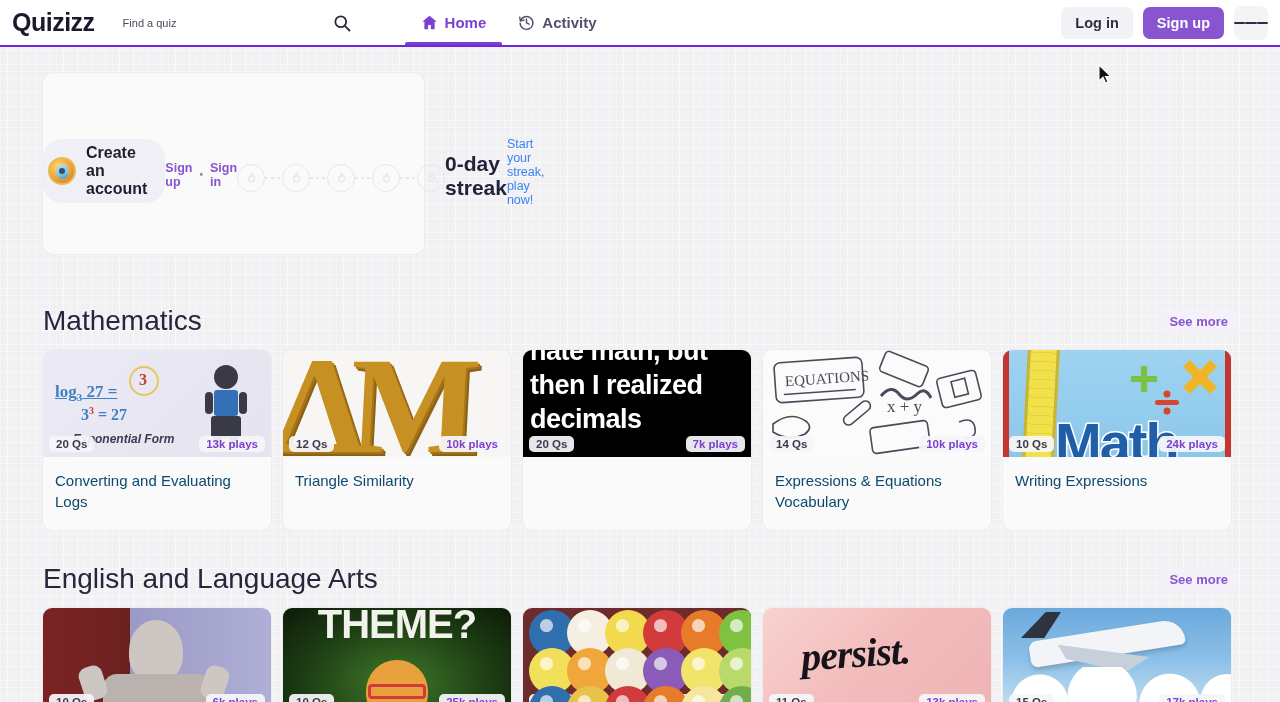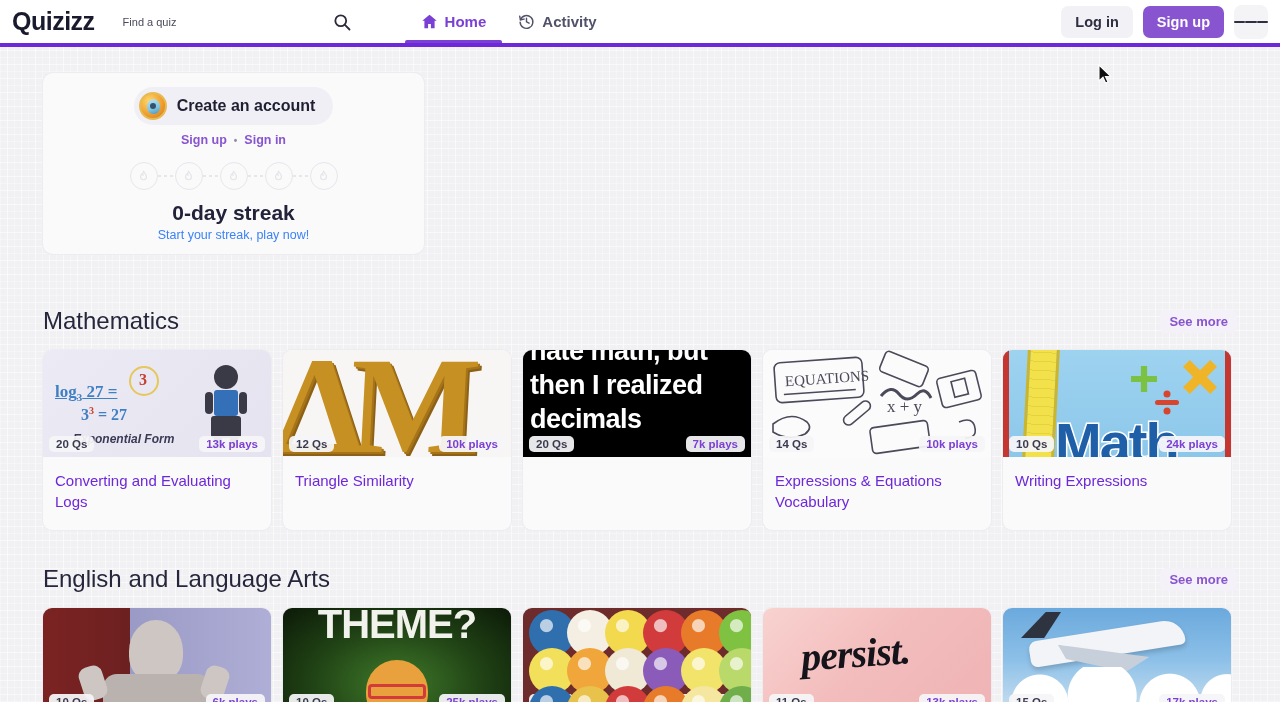--- a/index.html
+++ b/index.html
@@ -17,21 +17,21 @@
       repeating-linear-gradient(90deg, rgba(255,255,255,0.55) 0 1px, transparent 1px 7px),
       repeating-linear-gradient(0deg, rgba(200,200,212,0.20) 0 1px, transparent 1px 14px),
       repeating-linear-gradient(90deg, rgba(200,200,212,0.20) 0 1px, transparent 1px 14px);
   }
 
   
   .header {
     position: absolute; top: 0; left: 0;
     width: 1280px; height: 47px;
     background: #fff;
-    border-bottom: 4px solid #6d28d9;
+    border-bottom: 2px solid #6d28d9;
     display: flex; align-items: center;
     z-index: 30;
   }
   .logo {
     margin-left: 12px;
     font-size: 25px; font-weight: 700; letter-spacing: -0.5px;
     color: #1a1a2e;
   }
   .search-wrap {
     position: relative;
@@ -127,21 +127,21 @@
     border: none; border-radius: 9px;
     color: #fff; font-weight: 700; font-size: 15.5px;
     letter-spacing: 0.4px; cursor: pointer;
     font-family: "Liberation Sans", sans-serif;
   }
 
   .panel-account {
     width: 381px; height: 181px;
     background: #fafafb; border-radius: 10px;
     box-shadow: 0 0 0 1px #ececf1;
-    display: flex; flex-direction: column; align-items: center;
+    display: flex; flex-direction: row; align-items: center;
     padding-top: 14px;
   }
   .create-pill {
     display: flex; align-items: center; gap: 10px;
     background: #f1eff6;
     border-radius: 19px;
     padding: 5px 18px 5px 5px;
   }
   .avatar {
     width: 28px; height: 28px; border-radius: 50%;
@@ -186,21 +186,21 @@
   .streak-sub {
     margin-top: 3px; font-size: 12.5px; color: #3b82f6;
   }
 
   
   .section { position: absolute; left: 43px; width: 1194px; }
   .section-head {
     display: flex; align-items: center; justify-content: space-between;
     height: 30px;
   }
-  .section-title { font-size: 24px; color: #26263c; font-weight: 400; }
+  .section-title { font-size: 28px; color: #26263c; font-weight: 400; }
   .see-more {
     font-size: 13px; font-weight: 600; color: #8854d0;
     background: #f4f2f8; border-radius: 6px; padding: 4px 9px;
     cursor: pointer; text-decoration: none;
   }
   .cards { display: flex; gap: 12px; margin-top: 14px; }
   .card {
     width: 228px;
     background: #fafafb;
     border-radius: 9px;
@@ -219,21 +219,21 @@
     position: absolute; bottom: 5px;
     font-size: 11.5px; font-weight: 600;
     background: rgba(245,245,248,0.94);
     border-radius: 5px; padding: 2px 7px;
     white-space: nowrap;
   }
   .badge-qs { left: 6px; color: #3a3a4f; }
   .badge-plays { right: 6px; color: #7b3fd4; }
   .card-title {
     padding: 14px 12px 18px 12px;
-    font-size: 15px; line-height: 1.38; color: #6d28d9;
+    font-size: 15px; line-height: 1.38; color: #0c4a6e;
     min-height: 72px;
   }
 
   
   .th-logs { background: linear-gradient(135deg,#eceaf4 0%,#e5e3ef 100%); }
   .th-logs .l1 { position:absolute; left:12px; top:32px; font-size:17px; font-weight:700; color:#3f7fc4; font-family:"Liberation Serif",serif;text-decoration:underline;}
   .th-logs .l1 sub{font-size:11px;}
   .th-logs .circ { position:absolute; left:86px; top:16px; width:30px; height:30px; border-radius:50%; border:2px solid #e6c75c;}
   .th-logs .l1r { position:absolute; left:96px; top:21px; font-size:16px; font-weight:700; color:#c6402f; font-family:"Liberation Serif",serif;}
   .th-logs .l2 { position:absolute; left:38px; top:55px; font-size:16px; font-weight:700; color:#3f7fc4; font-family:"Liberation Serif",serif;}

